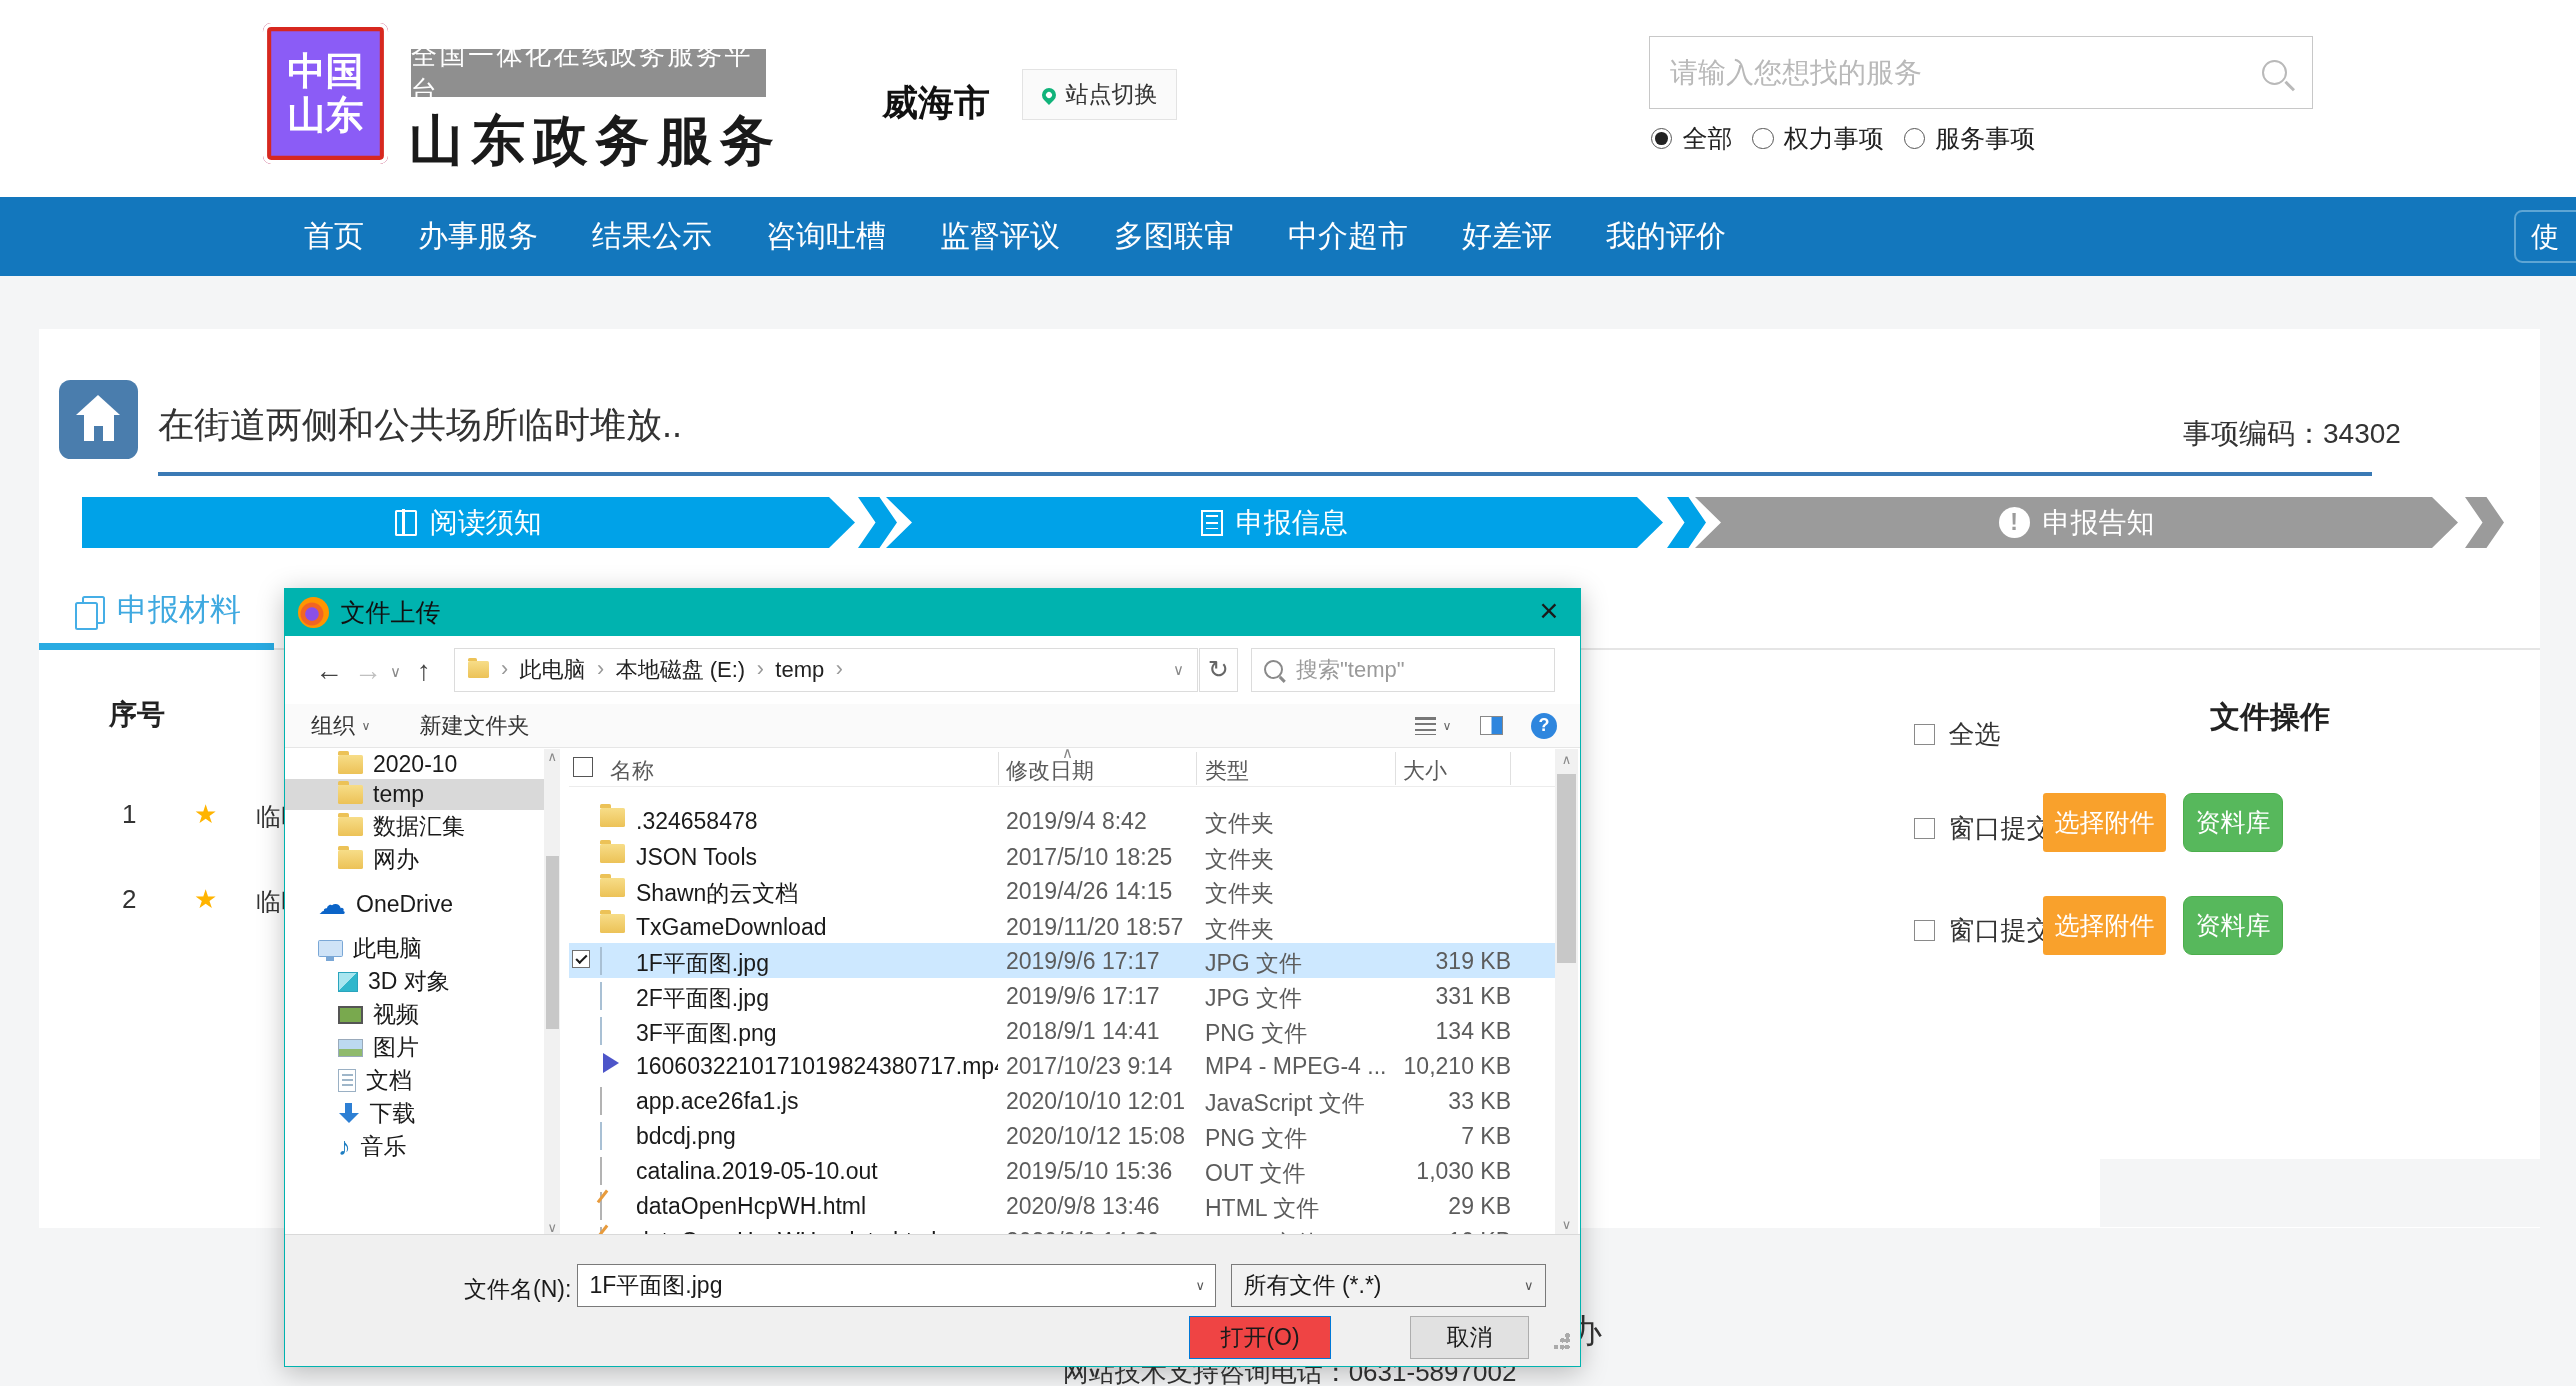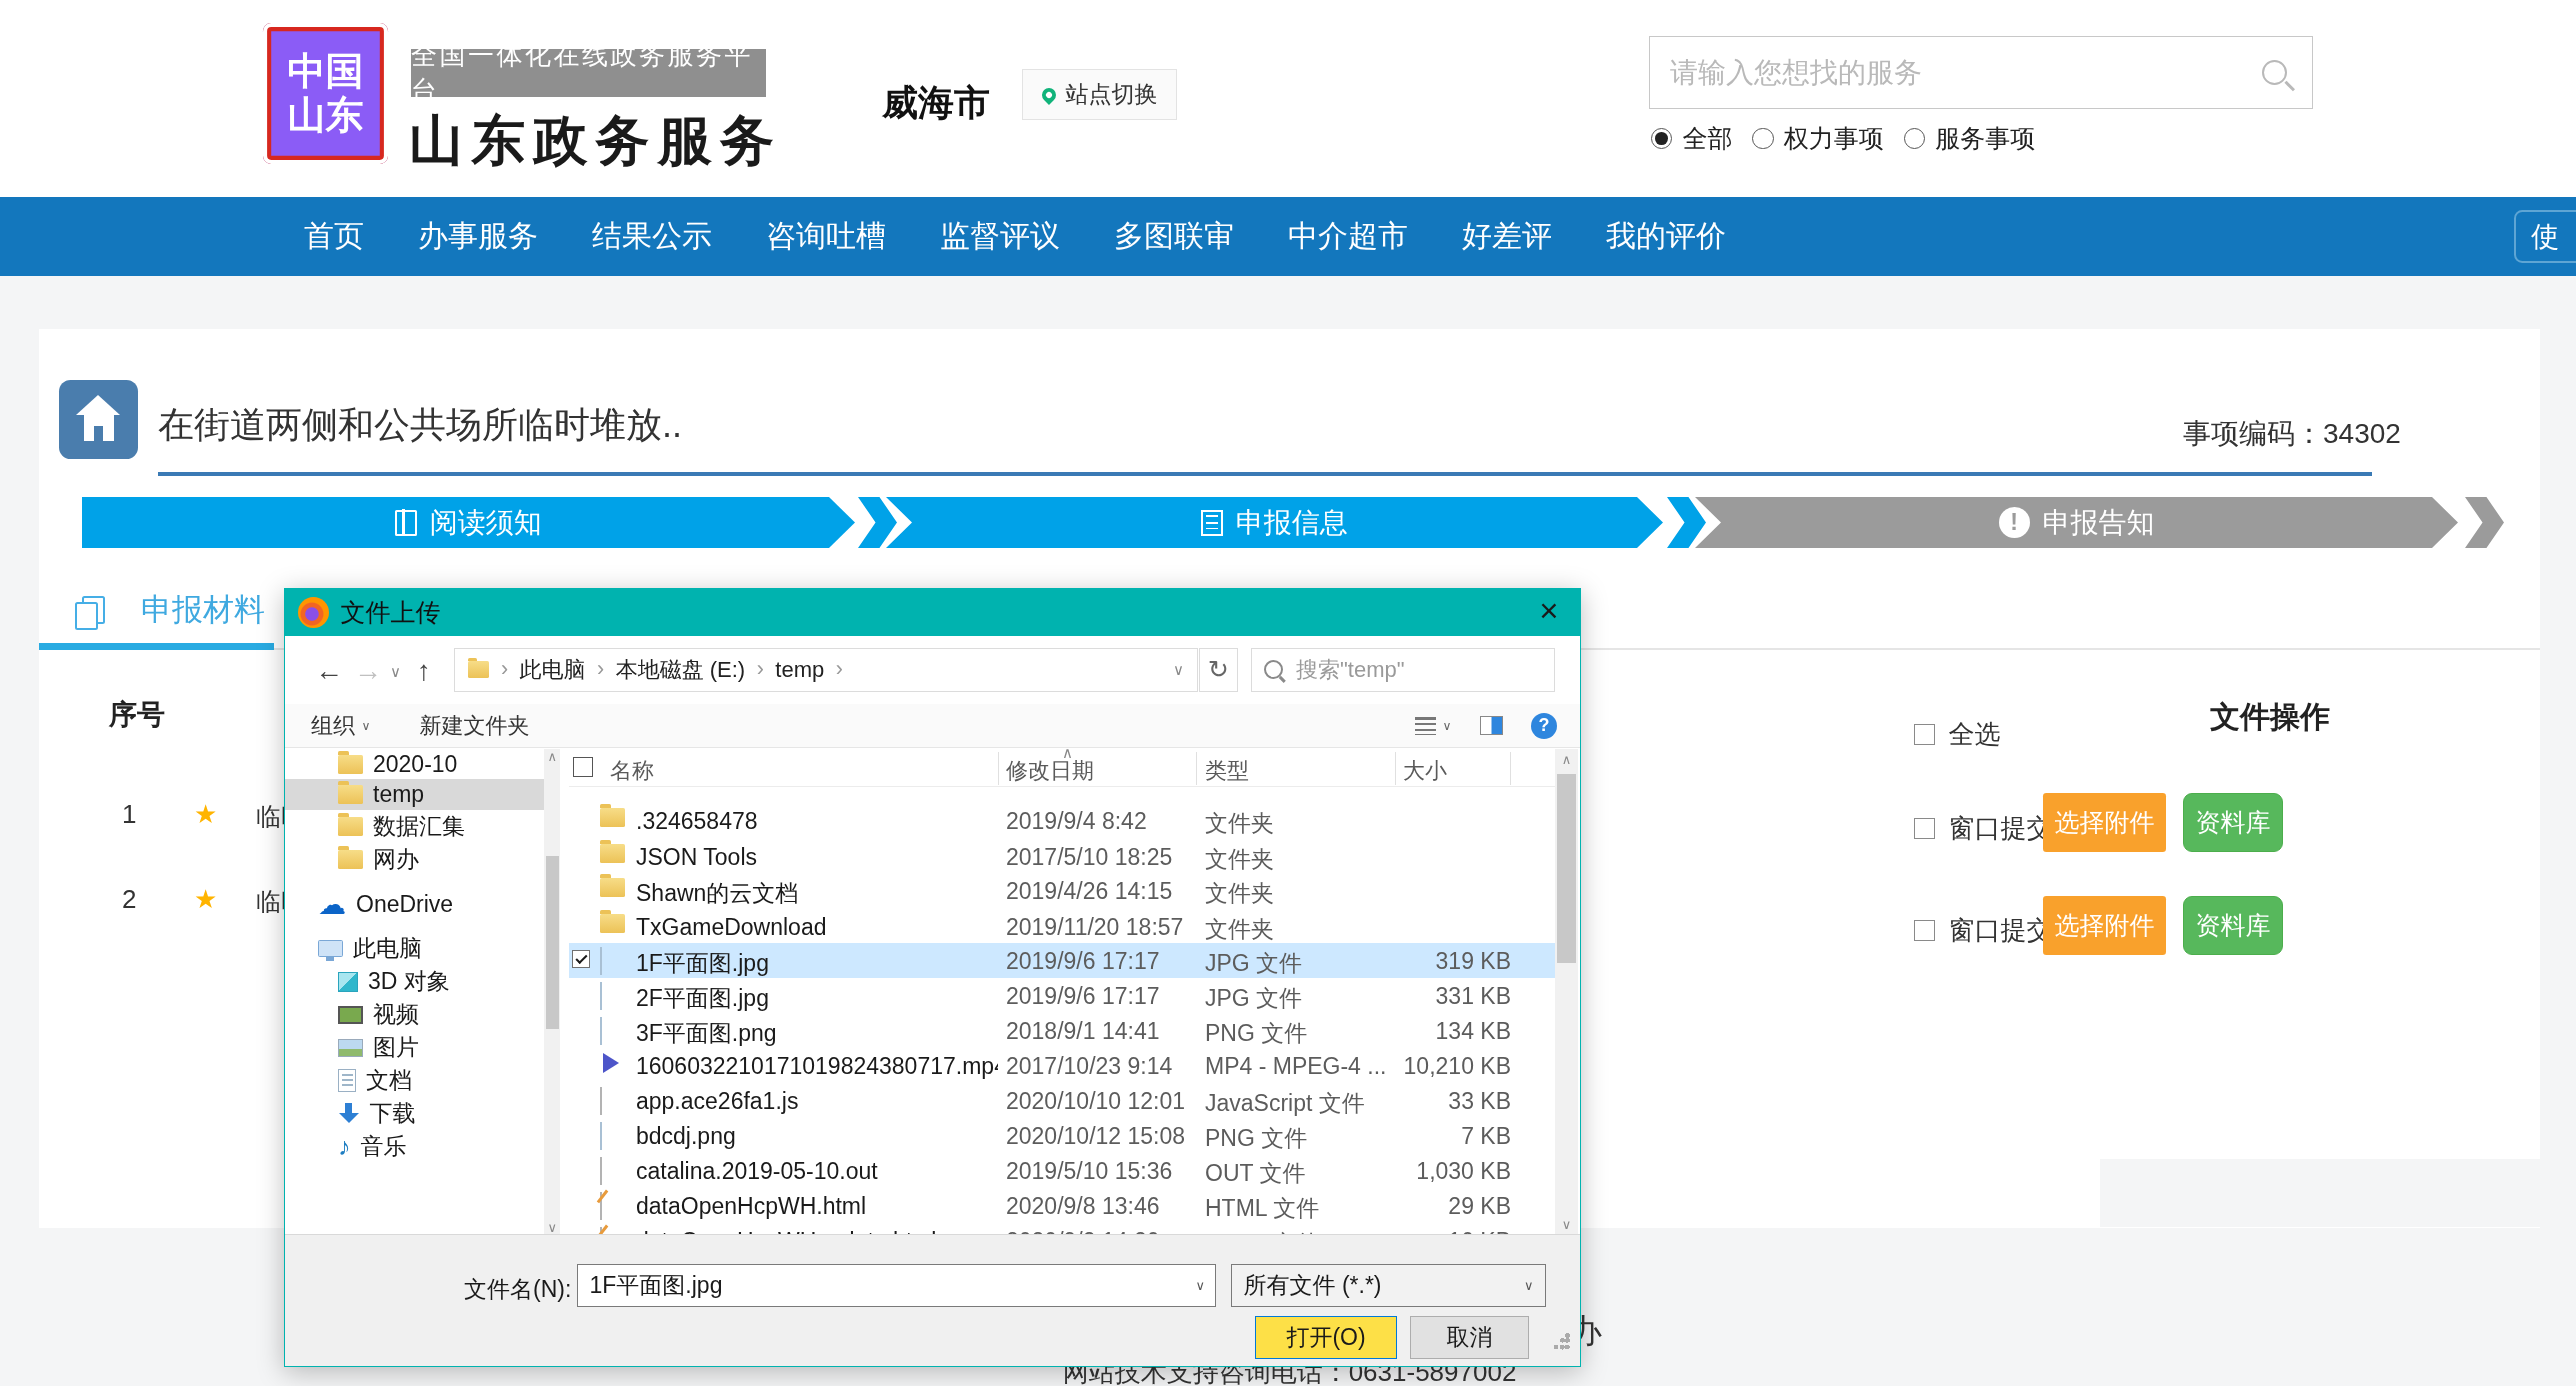--- a/index.html
+++ b/index.html
@@ -60,21 +60,21 @@
   .notch-l{clip-path:polygon(0 0,calc(100% - 26px) 0,100% 50%,calc(100% - 26px) 100%,0 100%,26px 50%);}
   .s-book{width:21.4px;height:26px;border:2.5px solid #fff;border-radius:1.6px;position:relative;box-sizing:border-box;}
   .s-book::after{content:"";position:absolute;left:5px;top:-2.5px;bottom:-2.5px;width:2.5px;background:#fff;}
   .s-list{width:21.4px;height:26px;border:2.5px solid #fff;position:relative;box-sizing:border-box;}
   .s-list::after{content:"";position:absolute;left:2.5px;right:2.5px;top:3.3px;height:14px;
     background:repeating-linear-gradient(#fff 0 2.5px,transparent 2.5px 6.6px);}
   .s-excl{width:31px;height:31px;border-radius:50%;background:#fff;color:#9b9b9b;font-weight:bold;font-size:23px;
     display:flex;align-items:center;justify-content:center;}
 
   
-  .tab{left:82px;top:589px;display:flex;align-items:center;gap:36px;font-size:31px;color:#3fa9e0;cursor:pointer;}
+  .tab{left:82px;top:589px;display:flex;align-items:center;gap:12px;font-size:31px;color:#3fa9e0;cursor:pointer;}
   .t-doc{width:23px;height:28px;border:2.5px solid #45aee6;border-radius:2.5px;background:#fff;position:relative;box-sizing:border-box;}
   .t-doc::before{content:"";position:absolute;left:-9px;top:4.1px;width:23px;height:28px;border:2.5px solid #45aee6;border-radius:2.5px;background:#fff;box-sizing:border-box;}
   .tab-line{left:39px;top:643px;width:235px;height:6.6px;background:#29abe2;}
   .tab-hair{left:39px;top:648px;width:2501px;height:1.6px;background:#e5e5e5;}
 
   
   .col-index{left:109px;top:696px;font-size:28px;font-weight:bold;color:#222;}
   .mat-row{left:0;top:0;width:284px;height:36px;overflow:hidden;}
   .mr-idx{position:absolute;left:122px;top:3.3px;font-size:26px;color:#333;}
   .mr-star{position:absolute;left:194px;top:3.3px;font-size:26px;color:#ffb400;}
@@ -179,21 +179,21 @@
   .f-html::after{content:"";position:absolute;left:3.3px;right:3.3px;top:4.1px;bottom:4.1px;background:repeating-linear-gradient(#8fc76d 0 2.5px,#fff 2.5px 5.8px);}
   .f-html::before{content:"";position:absolute;right:-3.3px;top:-4.1px;width:3.3px;height:15px;background:#e89b3c;transform:rotate(38deg);}
   
   .dlg-bottom{position:absolute;left:0;top:645px;width:1295px;height:132px;background:#f0f0f0;border-top:0.8px solid #d9d9d9;box-sizing:border-box;}
   .fn-label{position:absolute;left:179px;top:39px;font-size:23px;color:#1a1a1a;}
   .fn-input{position:absolute;left:292px;top:29px;width:639px;height:43px;border:0.8px solid #7a7a7a;background:#fff;box-sizing:border-box;display:flex;align-items:center;}
   .fn-input input{flex:1;border:0;outline:0;font-size:23px;padding:0 11.5px;font-family:inherit;background:transparent;color:#1a1a1a;}
   .ft-select{position:absolute;left:946px;top:29px;width:315px;height:43px;border:0.8px solid #7a7a7a;background:#f2f2f2;box-sizing:border-box;
     display:flex;align-items:center;font-size:23px;color:#1a1a1a;padding:0 11.5px;cursor:pointer;}
   .sel-caret{margin-left:auto;font-size:13px;color:#555;}
-  .btn-open{position:absolute;left:970px;top:81px;width:142px;height:43px;background:#fde047;border:1.6px solid #0078d7;box-sizing:border-box;
+  .btn-open{position:absolute;left:904px;top:81px;width:142px;height:43px;background:#ef4444;border:1.6px solid #0078d7;box-sizing:border-box;
     font-size:23px;color:#1a1a1a;display:flex;align-items:center;justify-content:center;cursor:pointer;}
   .btn-cancel{position:absolute;left:1125px;top:81px;width:119px;height:43px;background:#e1e1e1;border:0.8px solid #adadad;box-sizing:border-box;
     font-size:23px;color:#1a1a1a;display:flex;align-items:center;justify-content:center;cursor:pointer;}
   .grip{position:absolute;left:1266px;top:97px;width:20px;height:20px;
     background:radial-gradient(circle 2.5px at 5px 15px,#aaa 2.5px,transparent 2.5px),
                radial-gradient(circle 2.5px at 11.5px 15px,#aaa 2.5px,transparent 2.5px),
                radial-gradient(circle 2.5px at 11.5px 8.2px,#aaa 2.5px,transparent 2.5px),
                radial-gradient(circle 2.5px at 16.4px 15px,#aaa 2.5px,transparent 2.5px),
                radial-gradient(circle 2.5px at 16.4px 8.2px,#aaa 2.5px,transparent 2.5px),
                radial-gradient(circle 2.5px at 16.4px 3.3px,#aaa 2.5px,transparent 2.5px);}

